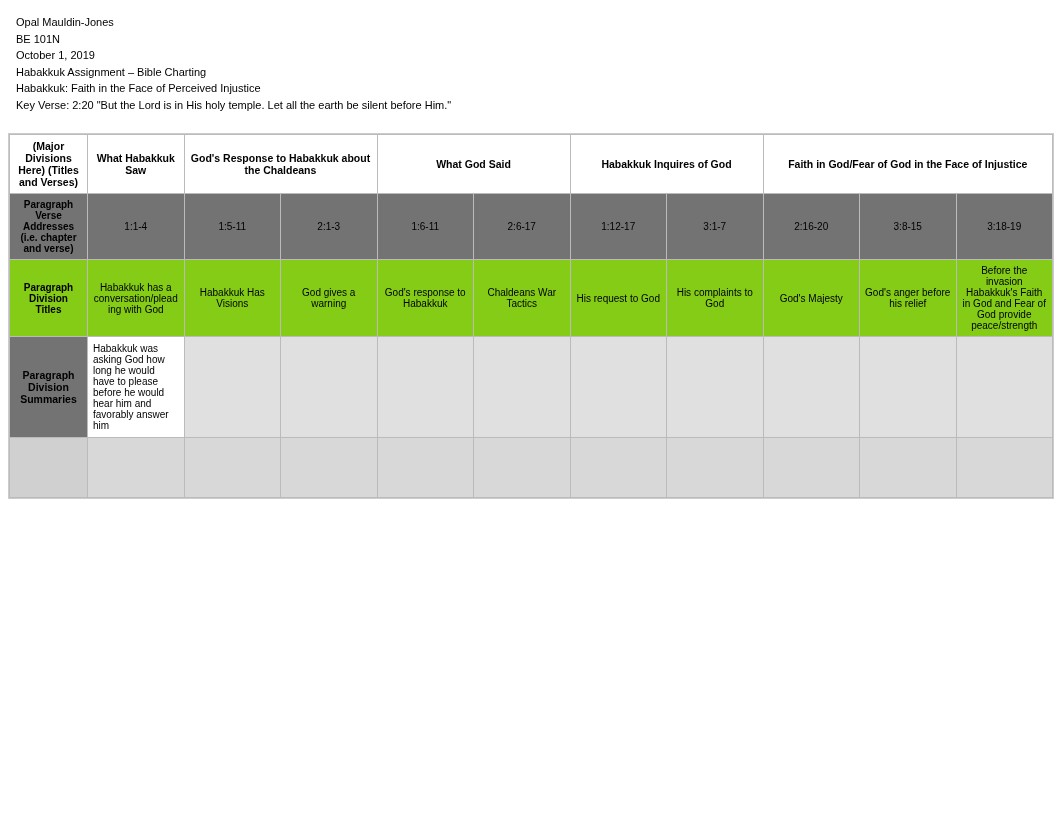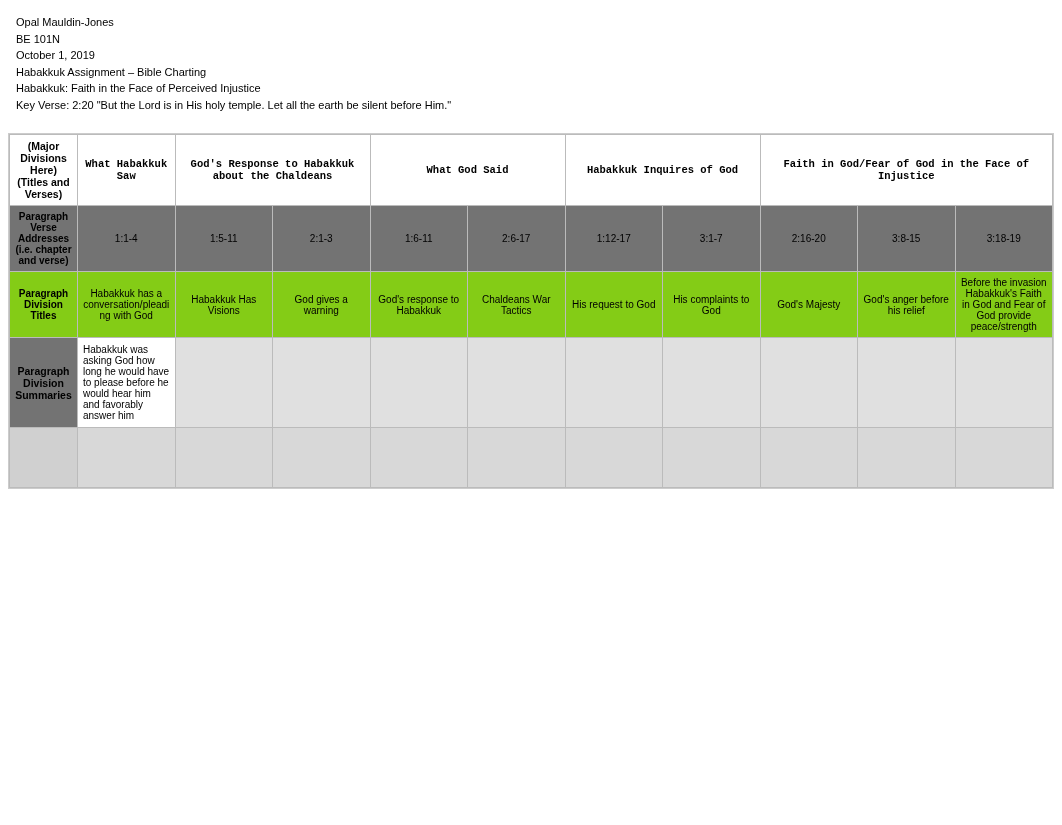--- a/index.html
+++ b/index.html
@@ -40,42 +40,41 @@
       width: 90px;
       text-align: center;
     }
     .major-divisions-row td {
       background: #fff;
     }
     .major-header-cell {
       font-weight: bold;
       font-size: 10.5px;
       background: #fff;
-      font-family: Liberation Mono, monospace;
     }
     .verse-address-row td {
       font-size: 10px;
       background: #737373;
     }
     .paragraph-title-row td {
       font-size: 10px;
       background: #84cc16;
     }
     .blurred-cell {
       background: #e0e0e0;
       color: transparent;
       user-select: none;
       min-height: 80px;
       height: 80px;
     }
     .extra-row td {
       height: 60px;
       background: #e8e8e8;
     }
-    .col-label { width: 68px; }
+    .col-label { width: 78px; }
   </style>
 </head>
 <body>
 
 <div class="header">
   <p>Opal Mauldin-Jones</p>
   <p>BE 101N</p>
   <p>October 1, 2019</p>
   <p>Habakkuk Assignment – Bible Charting</p>
   <p>Habakkuk: Faith in the Face of Perceived Injustice</p>

